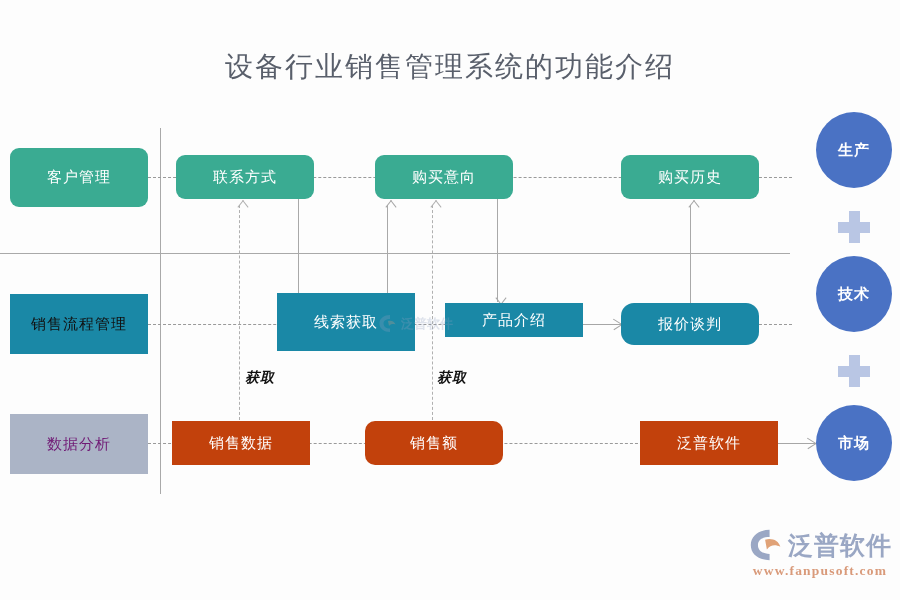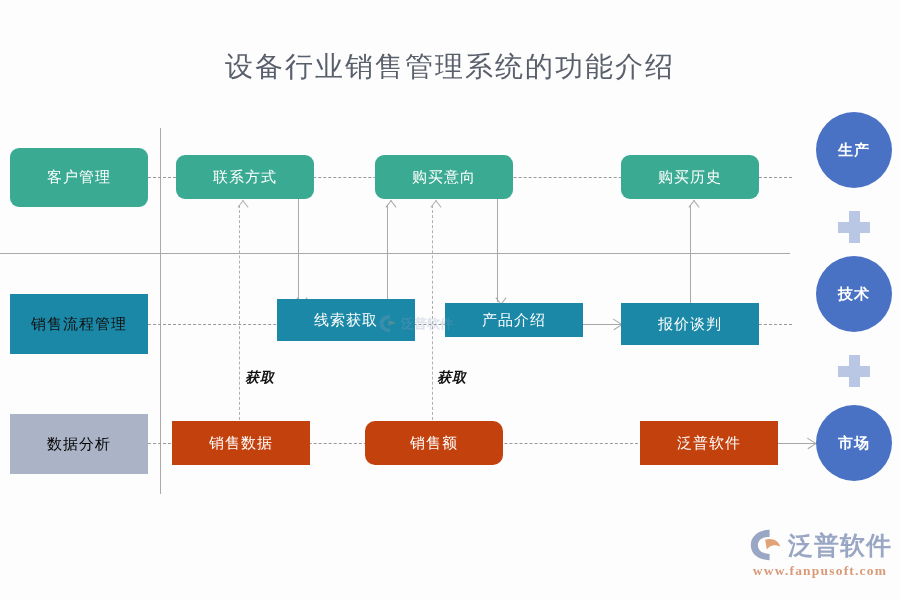--- a/index.html
+++ b/index.html
@@ -27,21 +27,21 @@
     font-size:15px;font-weight:normal;
     letter-spacing:1px;
     box-sizing:border-box;
     z-index:5;
   }
   .green{background:#3aab92;color:#ffffff;border-radius:9px;}
   .teal {background:#1a88a6;color:#ffffff;}
   .gray {background:#c2410c;color:#ffffff;}
   .cat-green{background:#3aab92;color:#ffffff;border-radius:9px;}
   .cat-teal {background:#1a88a6;color:#111111;}
-  .cat-gray {background:#abb4c6;color:#000000;}
+  .cat-gray {background:#abb4c6;color:#701a75;}
 
   
   .circle{
     position:absolute;border-radius:50%;
     background:#4a72c4;color:#ffffff;
     display:flex;align-items:center;justify-content:center;
     font-size:15px;font-weight:bold;letter-spacing:1px;
     z-index:6;
   }
   .plus{position:absolute;z-index:6;}
@@ -174,29 +174,29 @@
   </div>
 
   <div class="node green" style="left:375px;top:155px;width:138px;height:44px;">
     <span>购买意向</span>
   </div>
 
   <div class="node green" style="left:621px;top:155px;width:138px;height:44px;">
     <span>购买历史</span>
   </div>
 
-  <div class="node teal" style="left:277px;top:299px;width:138px;height:42px;">
+  <div class="node teal" style="left:277px;top:293px;width:138px;height:58px;">
     <span>线索获取</span>
   </div>
 
   <div class="node teal" style="left:445px;top:303px;width:138px;height:34px;">
     <span>产品介绍</span>
   </div>
 
-  <div class="node teal" style="left:621px;top:303px;width:138px;height:42px;">
+  <div class="node teal" style="left:621px;top:303px;width:138px;height:42px;border-radius:13px;">
     <span>报价谈判</span>
   </div>
 
   <div class="node gray" style="left:172px;top:421px;width:138px;height:44px;">
     <span>销售数据</span>
   </div>
 
   <div class="node gray" style="left:365px;top:421px;width:138px;height:44px;border-radius:10px;">
     <span>销售额</span>
   </div>

